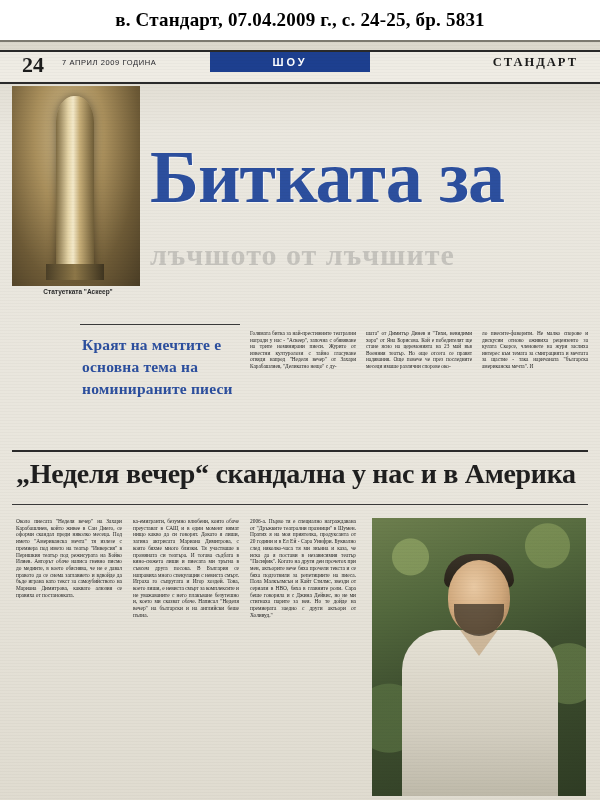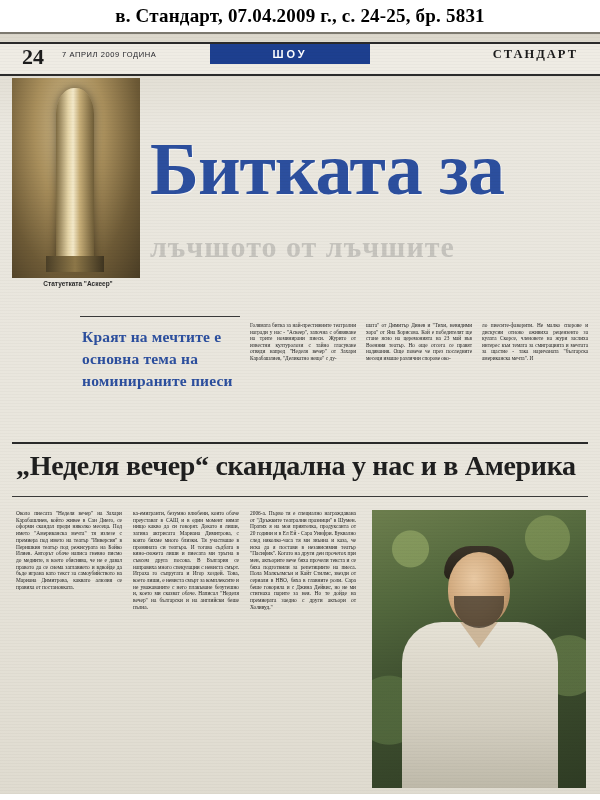--- a/index.html
+++ b/index.html
@@ -10,21 +10,21 @@
   body {
     width: 600px;
     height: 800px;
     font-family: "Liberation Serif", serif;
     overflow: hidden;
   }
 
   
   .citation {
     width: 600px;
-    height: 32px;
+    height: 40px;
     display: flex;
     align-items: center;
     justify-content: center;
     background: #ffffff;
   }
   .citation-text {
     font-family: "Liberation Serif", serif;
     font-weight: bold;
     font-size: 19px;
     color: #000000;

